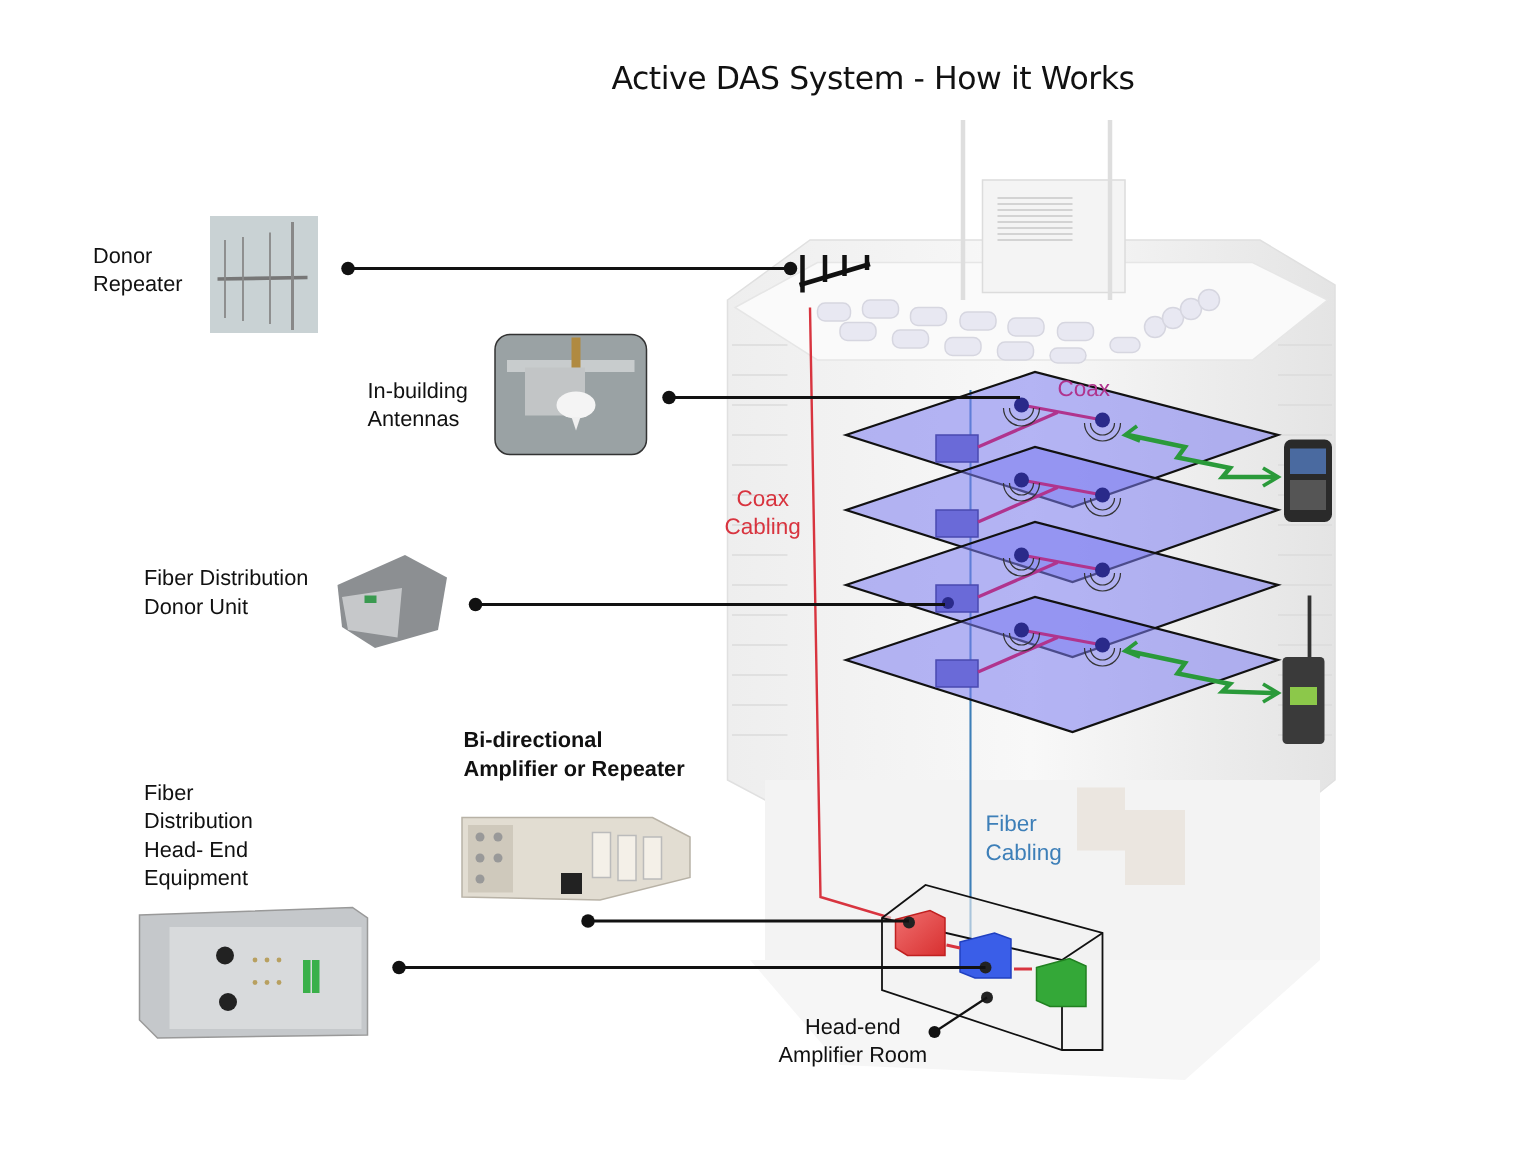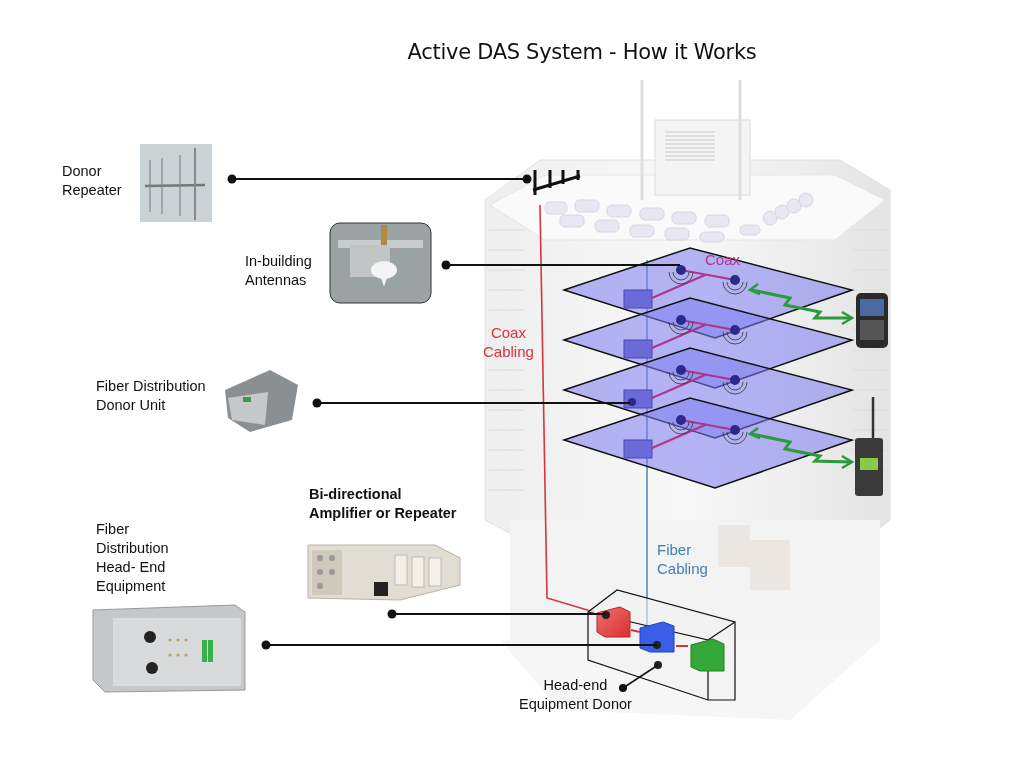--- a/index.html
+++ b/index.html
@@ -261,13 +261,13 @@
 Distribution
 Head- End
 Equipment</div>
 
 <div class="label purple" style="left:705px; top:250px;">Coax</div>
 <div class="label red center" style="left:483px; top:323px;">Coax
 Cabling</div>
 <div class="label blue" style="left:657px; top:540px;">Fiber
 Cabling</div>
 <div class="label center" style="left:519px; top:676px;">Head-end
-Equipment Donor</div>
+Amplifier Room</div>
 
 </body></html>

